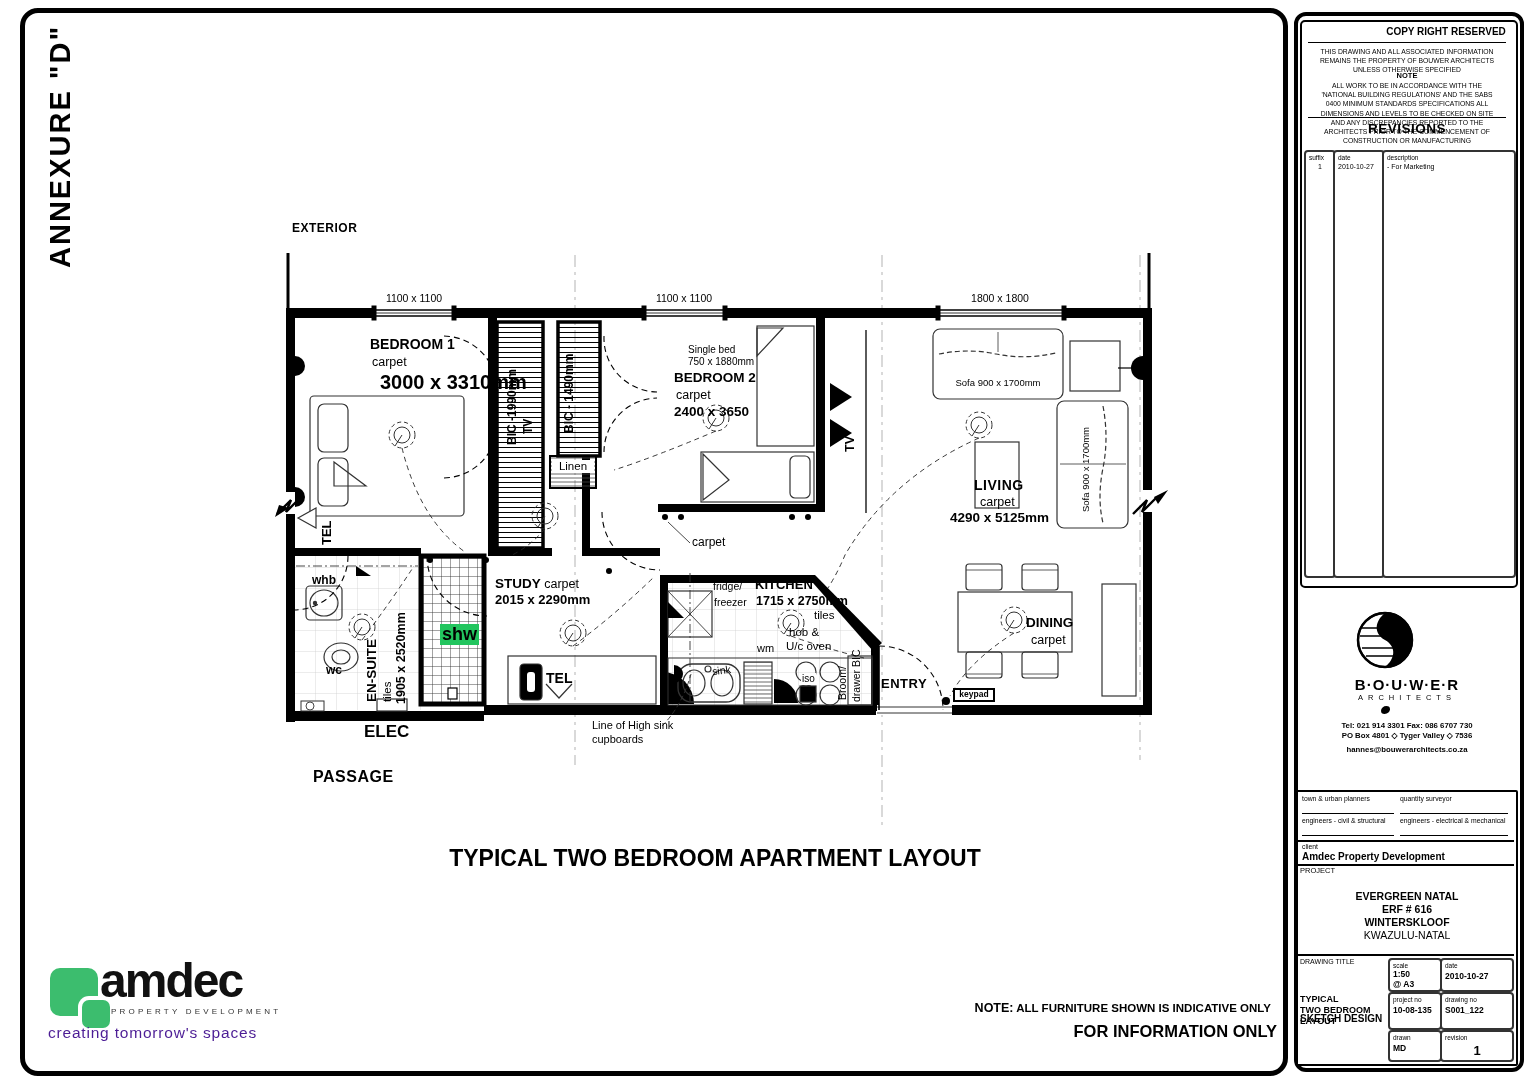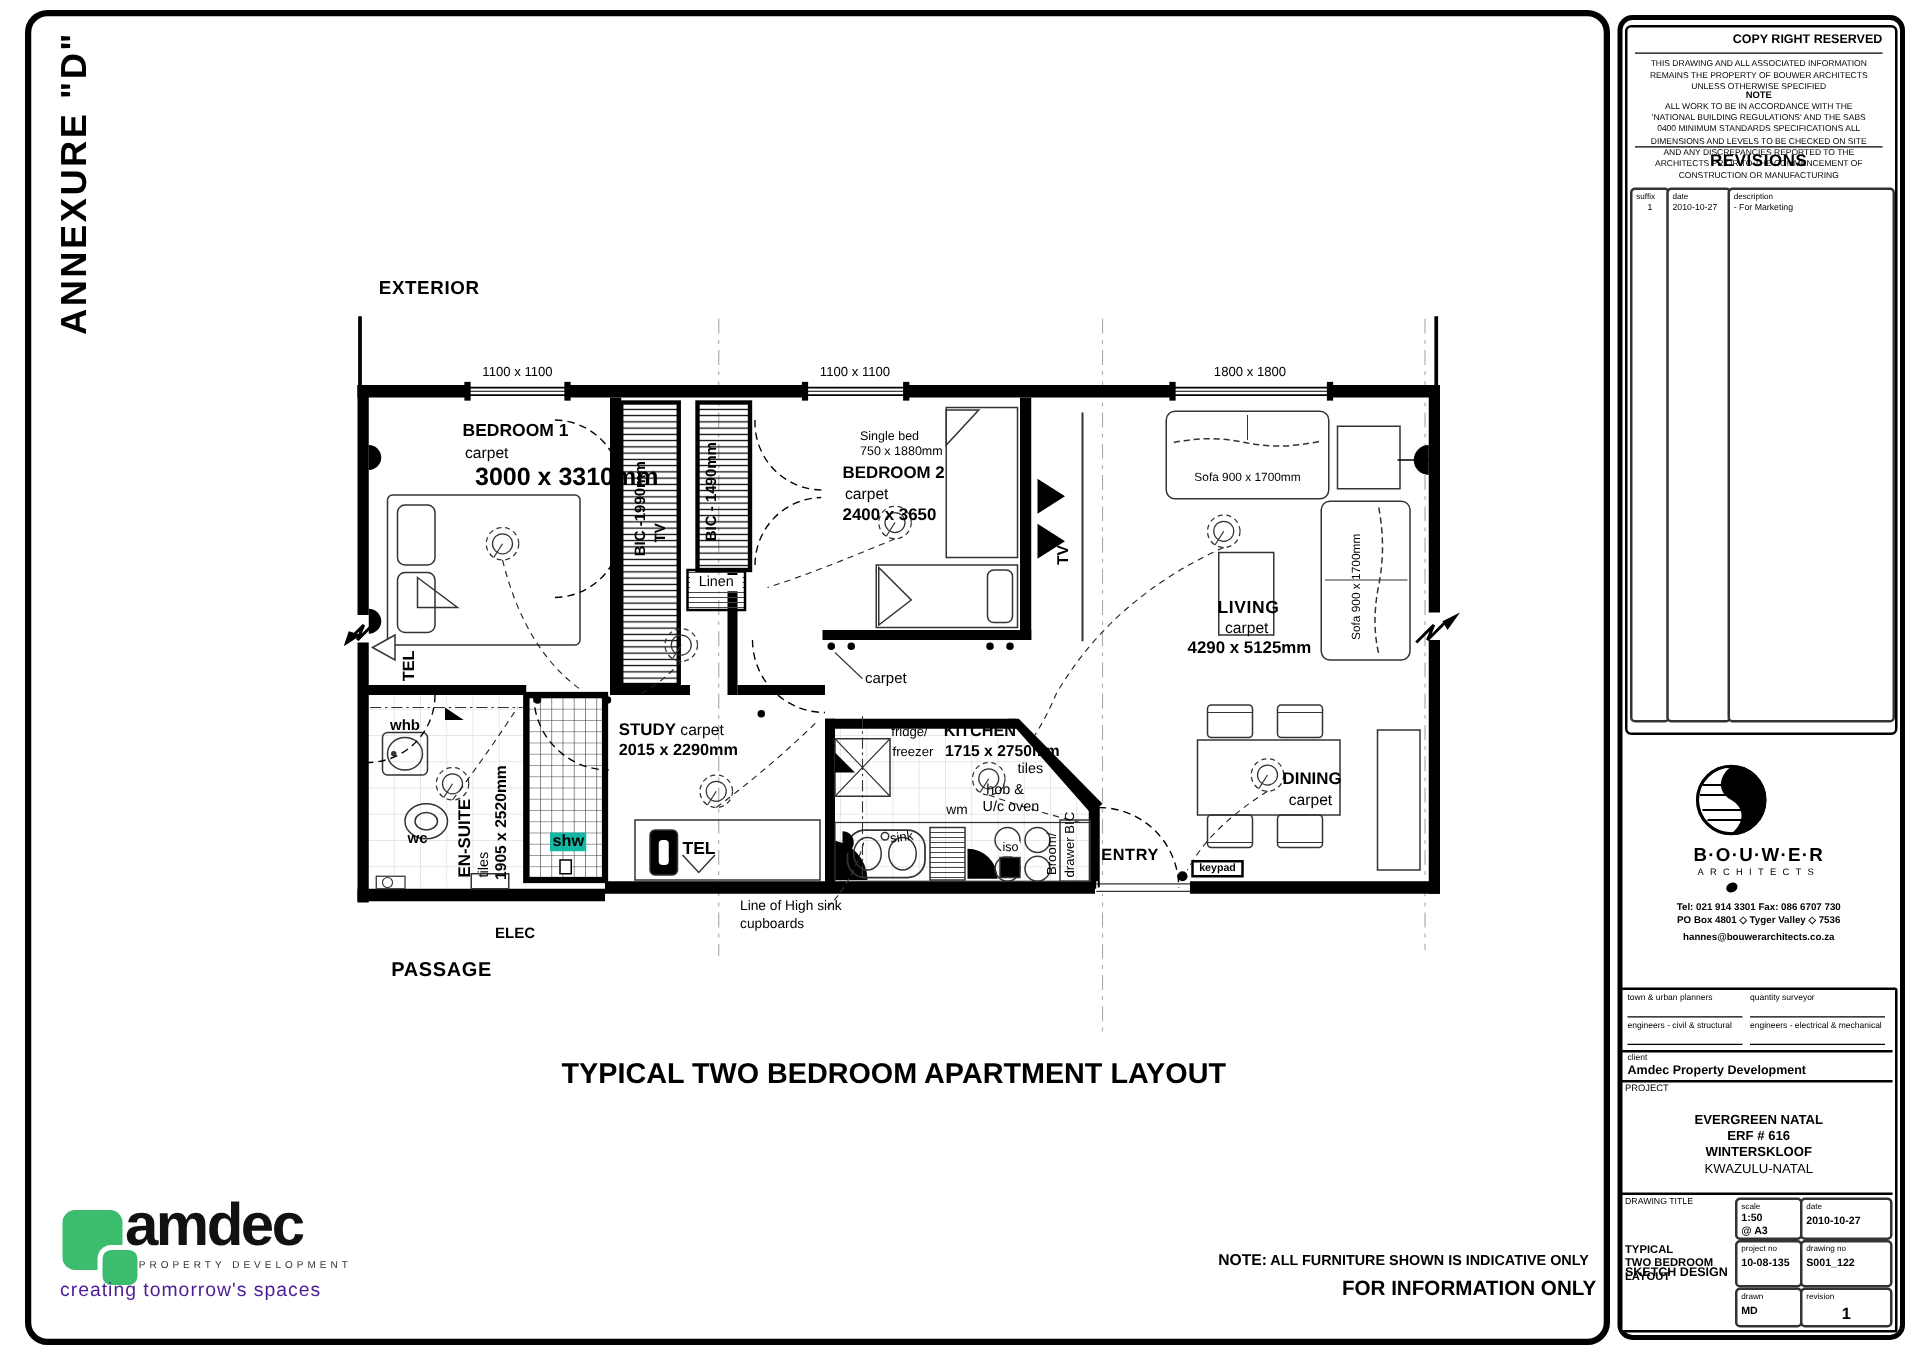--- a/index.html
+++ b/index.html
@@ -294,21 +294,21 @@
       <polygon points="1154,497 1168,490 1158,504" fill="#000" stroke="none"></polygon>
     </g>
 
     <line x1="690" y1="543" x2="668" y2="522" stroke="#333" stroke-width="0.9"></line>
   </svg>
 
   <div class="sheet-border"></div>
   <div class="panel-border"></div>
 
   <div class="lbl v b" style="left:44px;top:268px;font-size:29px;letter-spacing:2px;">ANNEXURE "D"</div>
-  <div class="lbl b" style="left:303px;top:222px;font-size:15px;letter-spacing:.5px;">EXTERIOR</div>
+  <div class="lbl b" style="left:292px;top:222px;font-size:12px;letter-spacing:.5px;">EXTERIOR</div>
   <div class="lbl b" style="left:313px;top:768px;font-size:16px;letter-spacing:.5px;">PASSAGE</div>
 
   <div class="lbl c" style="left:364px;top:292px;width:100px;font-size:10.5px;">1100 x 1100</div>
   <div class="lbl c" style="left:634px;top:292px;width:100px;font-size:10.5px;">1100 x 1100</div>
   <div class="lbl c" style="left:950px;top:292px;width:100px;font-size:10.5px;">1800 x 1800</div>
 
   <div class="lbl b" style="left:370px;top:336px;font-size:14px;">BEDROOM 1</div>
   <div class="lbl" style="left:372px;top:355px;font-size:12.5px;">carpet</div>
   <div class="lbl b" style="left:380px;top:371px;font-size:20px;">3000 x 3310mm</div>
   <div class="lbl v b" style="left:320px;top:545px;font-size:13px;">TEL</div>
@@ -330,22 +330,22 @@
   <div class="lbl" style="left:980px;top:495px;font-size:12.5px;">carpet</div>
   <div class="lbl b" style="left:950px;top:510px;font-size:13.5px;">4290 x 5125mm</div>
   <div class="lbl c" style="left:933px;top:378px;width:130px;font-size:9.5px;">Sofa 900 x 1700mm</div>
   <div class="lbl v" style="left:1081px;top:512px;font-size:9.5px;">Sofa 900 x 1700mm</div>
 
   <div class="lbl b" style="left:312px;top:574px;font-size:12px;">whb</div>
   <div class="lbl b" style="left:326px;top:664px;font-size:12px;">wc</div>
   <div class="lbl v b" style="left:364px;top:702px;font-size:13.5px;">EN-SUITE</div>
   <div class="lbl v" style="left:381px;top:702px;font-size:11.5px;">tiles</div>
   <div class="lbl v b" style="left:394px;top:704px;font-size:12.5px;">1905 x 2520mm</div>
-  <div class="lbl b" style="left:440px;top:666px;font-size:13px;background:#14b8a6;padding:0 2px;">shw</div>
-  <div class="lbl b" style="left:364px;top:740px;font-size:12px;margin-left:32px;">ELEC</div>
+  <div class="lbl b" style="left:440px;top:624px;font-size:18px;background:#22c55e;padding:0 2px;">shw</div>
+  <div class="lbl b" style="left:364px;top:722px;font-size:17px;">ELEC</div>
 
   <div class="lbl" style="left:495px;top:576px;font-size:12.5px;"><span class="b" style="font-size:13.5px;">STUDY</span> <span>carpet</span></div>
   <div class="lbl b" style="left:495px;top:593px;font-size:13px;">2015 x 2290mm</div>
   <div class="lbl b" style="left:546px;top:670px;font-size:14px;">TEL</div>
 
   <div class="lbl" style="left:713px;top:580px;font-size:10.5px;">fridge/</div>
   <div class="lbl" style="left:714px;top:596px;font-size:10.5px;">freezer</div>
   <div class="lbl b" style="left:755px;top:578px;font-size:13px;">KITCHEN</div>
   <div class="lbl b" style="left:756px;top:594px;font-size:12.5px;">1715 x 2750mm</div>
   <div class="lbl" style="left:814px;top:609px;font-size:11.5px;">tiles</div>

